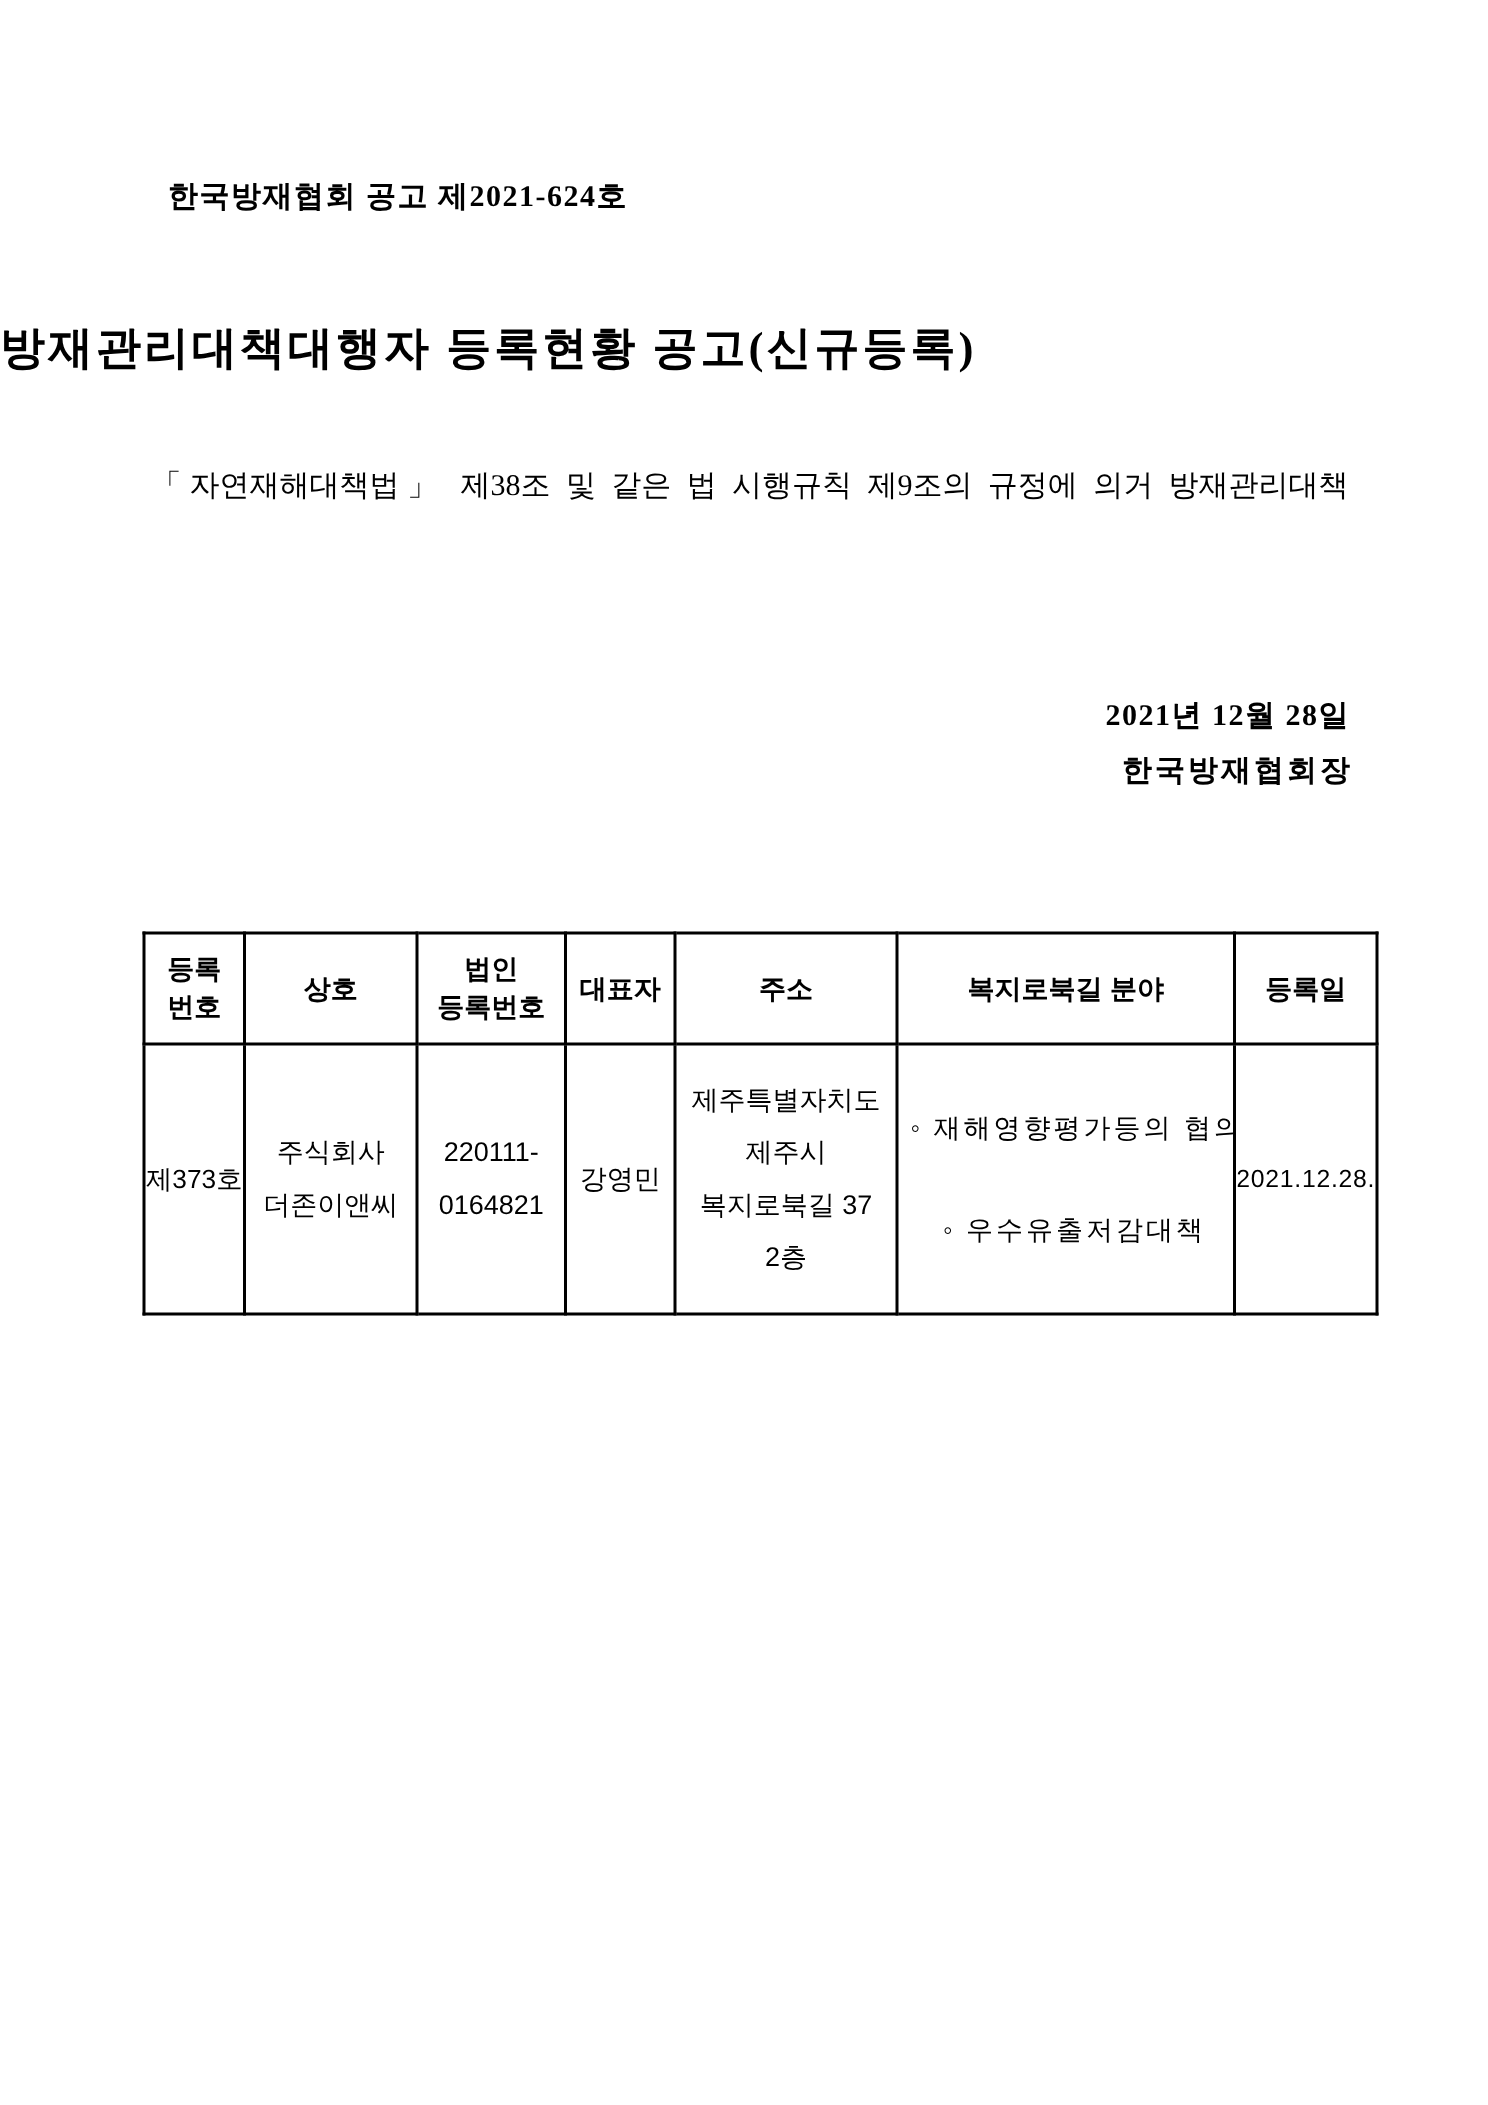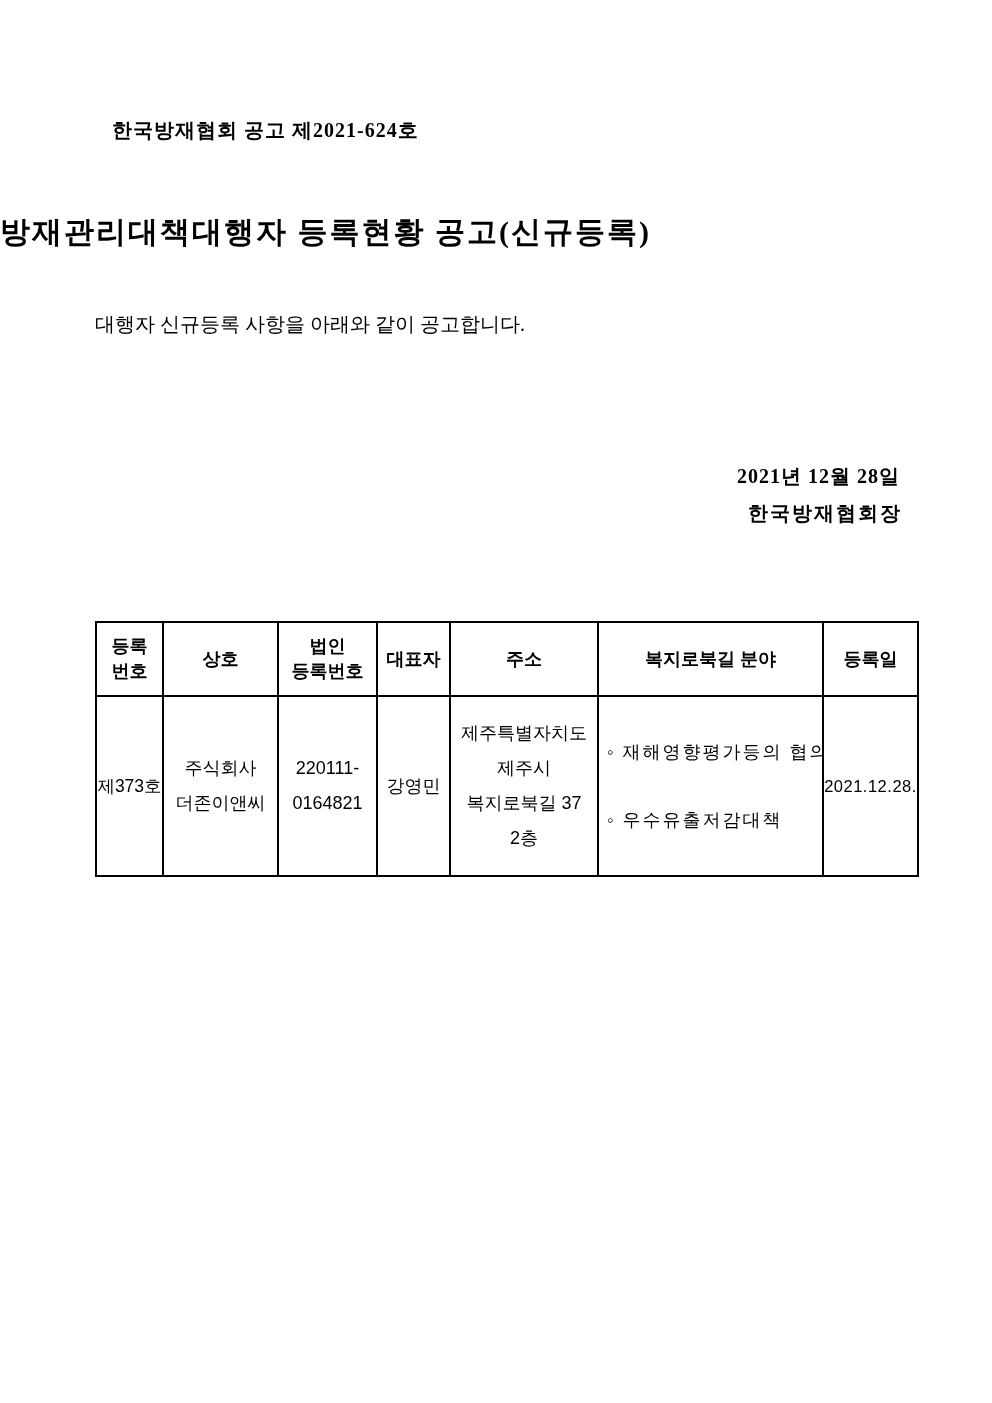--- a/index.html
+++ b/index.html
@@ -89,23 +89,23 @@
     height: 74px;
     font-weight: bold;
     line-height: 25px;
   }
   .reg-table td {
     height: 180px;
     line-height: 35px;
     font-weight: normal;
   }
   td.cell-services {
-    text-align: left;
+    text-align: right;
     padding-left: 8px;
-    padding-right: 4px;
+    padding-right: 18px;
   }
   .service-item {
     line-height: 33px;
     letter-spacing: 2px;
     white-space: nowrap;
   }
   td.cell-reg-date {
     font-size: 16.5px;
     white-space: nowrap;
     letter-spacing: 0.5px;
@@ -116,21 +116,21 @@
 </head>
 <body>
 
 <div class="page">
 
   <div class="doc-number">한국방재협회 공고 제2021-624호</div>
 
   <div class="announcement-title">방재관리대책대행자 등록현황 공고(신규등록)</div>
 
   <div class="body-paragraph">
-    <div class="body-line-2">대행자 신규등록 사항을 아래와 같이 공고합니다.</div>
+    <div class="body-line-1">「자연재해대책법」 제38조 및 같은 법 시행규칙 제9조의 규정에 의거 방재관리대책</div>
   </div>
 
   <div class="announcement-date">2021년 12월 28일</div>
 
   <div class="signer">한국방재협회장</div>
 
   <table class="reg-table">
     <colgroup>
       <col style="width:67px">
       <col style="width:115px">

